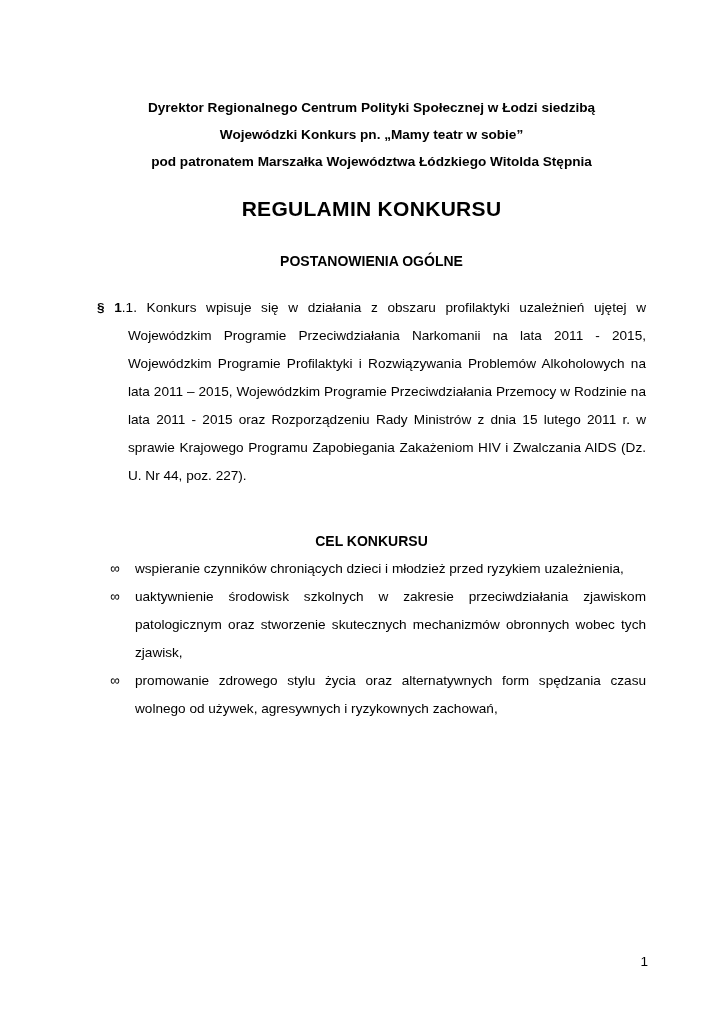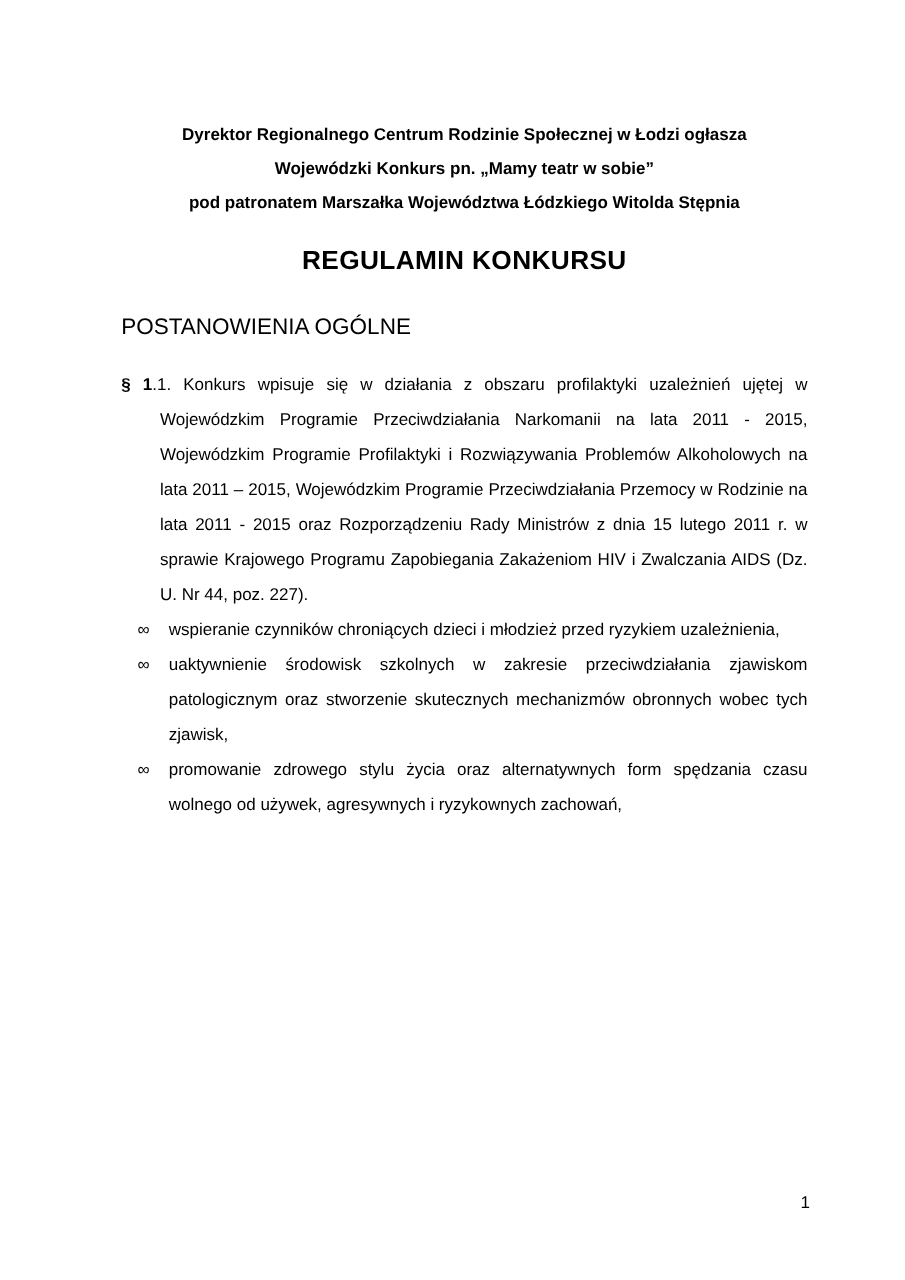--- a/index.html
+++ b/index.html
@@ -25,23 +25,23 @@
   }
   .doc-title {
     text-align: center;
     font-weight: bold;
     font-size: 21px;
     line-height: 26px;
     margin-top: 21px;
     letter-spacing: 0.3px;
   }
   .section-heading {
-    text-align: left;
-    font-weight: normal;
-    font-size: 18px;
+    text-align: center;
+    font-weight: bold;
+    font-size: 14px;
     line-height: 27px;
   }
   .heading-general { margin-top: 26px; }
   .heading-goal    { margin-top: 38px; }
   .para {
     font-size: 13.6px;
     line-height: 28px;
     text-align: justify;
   }
   .para-1 {
@@ -80,32 +80,33 @@
     font-size: 13.6px;
     line-height: 20px;
   }
 </style>
 </head>
 <body>
 
 <div class="page">
 
   <div class="doc-header">
-    <div>Dyrektor Regionalnego Centrum Rodzinie Społecznej w Łodzi ogłasza</div>
+    <div>Dyrektor Regionalnego Centrum Polityki Społecznej w Łodzi siedzibą</div>
     <div>Wojewódzki Konkurs pn. „Mamy teatr w sobie”</div>
     <div>pod patronatem Marszałka Województwa Łódzkiego Witolda Stępnia</div>
   </div>
 
   <h1 class="doc-title">REGULAMIN KONKURSU</h1>
 
   <h2 class="section-heading heading-general">POSTANOWIENIA OGÓLNE</h2>
 
   <p class="para para-1"><span class="bold">§ 1</span><span>.1. Konkurs wpisuje się w działania z obszaru profilaktyki uzależnień ujętej w Wojewódzkim Programie Przeciwdziałania Narkomanii na lata 2011 - 2015, Wojewódzkim Programie Profilaktyki i Rozwiązywania Problemów Alkoholowych na lata 2011 – 2015, Wojewódzkim Programie Przeciwdziałania Przemocy w Rodzinie na lata 2011 - 2015 oraz Rozporządzeniu Rady Ministrów z dnia 15 lutego 2011 r. w sprawie Krajowego Programu Zapobiegania Zakażeniom HIV i Zwalczania AIDS (Dz. U. Nr 44, poz. 227).</span></p>
 
 
+  <h2 class="section-heading heading-goal">CEL KONKURSU</h2>
 
 
   <ul class="bullet-list">
     <li class="bullet-item">
       <span class="bullet-mark">∞</span>
       <span>wspieranie czynników chroniących dzieci i młodzież przed ryzykiem uzależnienia,</span>
     </li>
     <li class="bullet-item">
       <span class="bullet-mark">∞</span>
       <span>uaktywnienie środowisk szkolnych w zakresie przeciwdziałania zjawiskom patologicznym oraz stworzenie skutecznych mechanizmów obronnych wobec tych zjawisk,</span>

